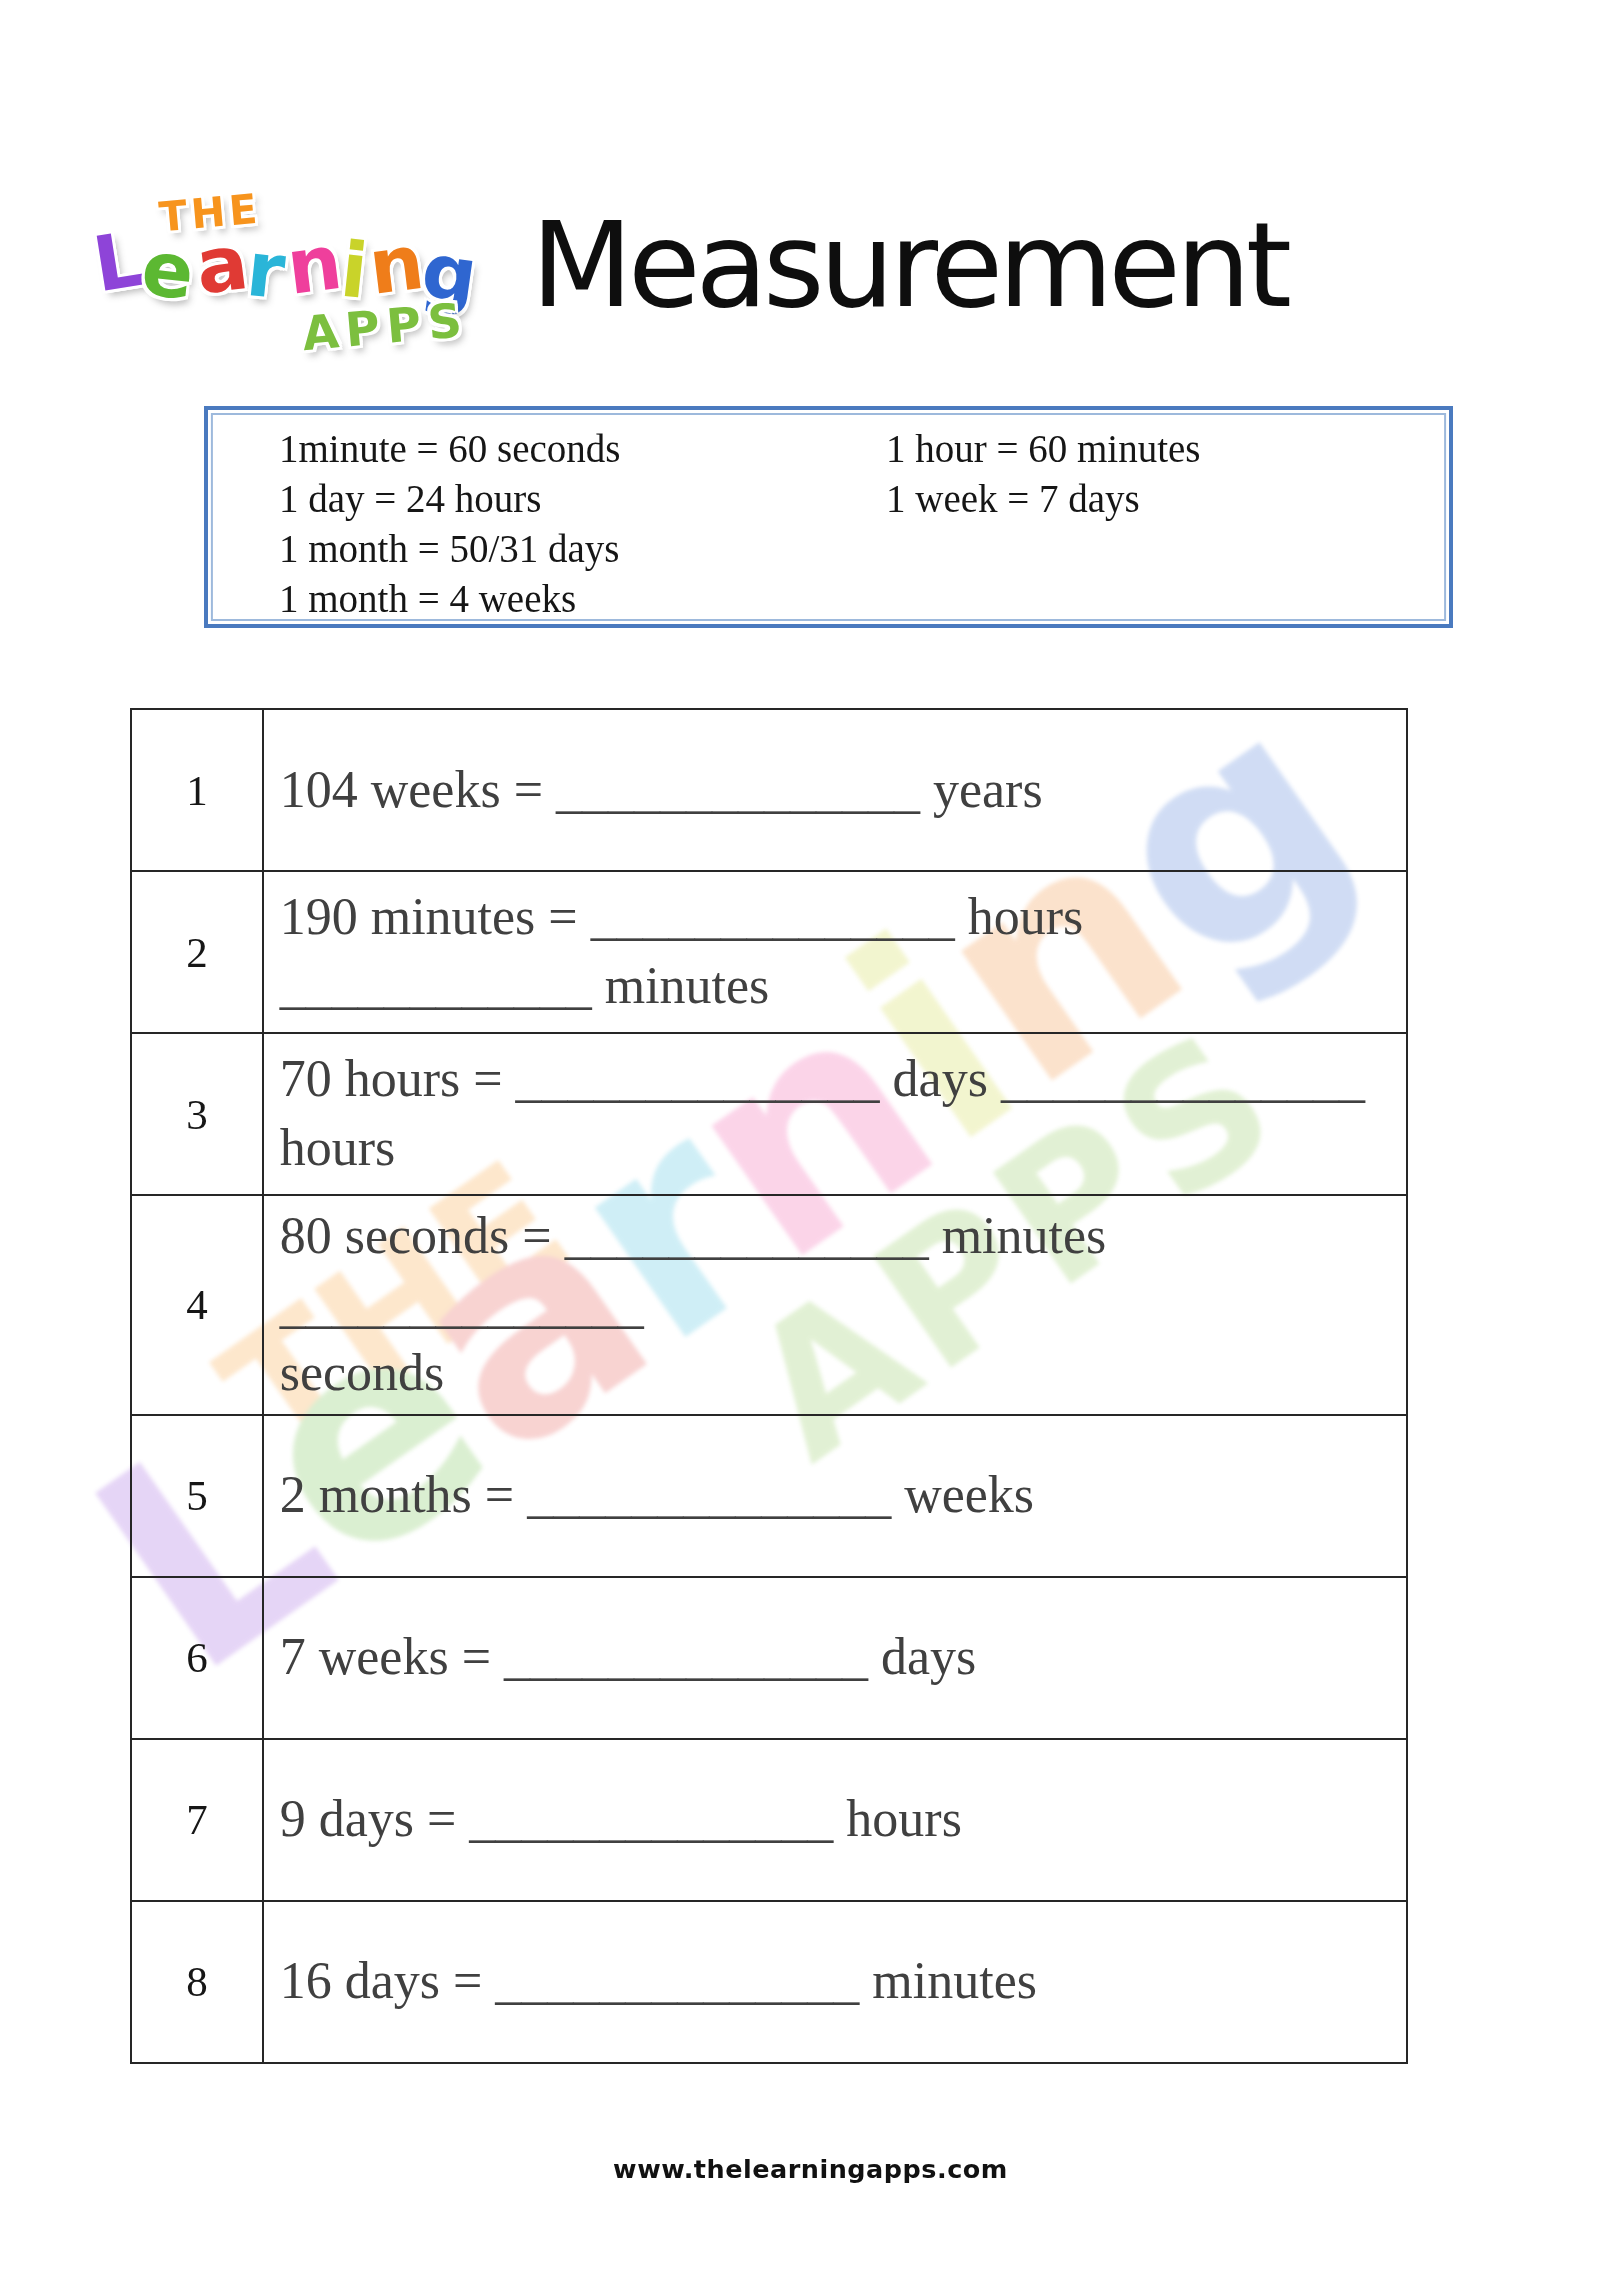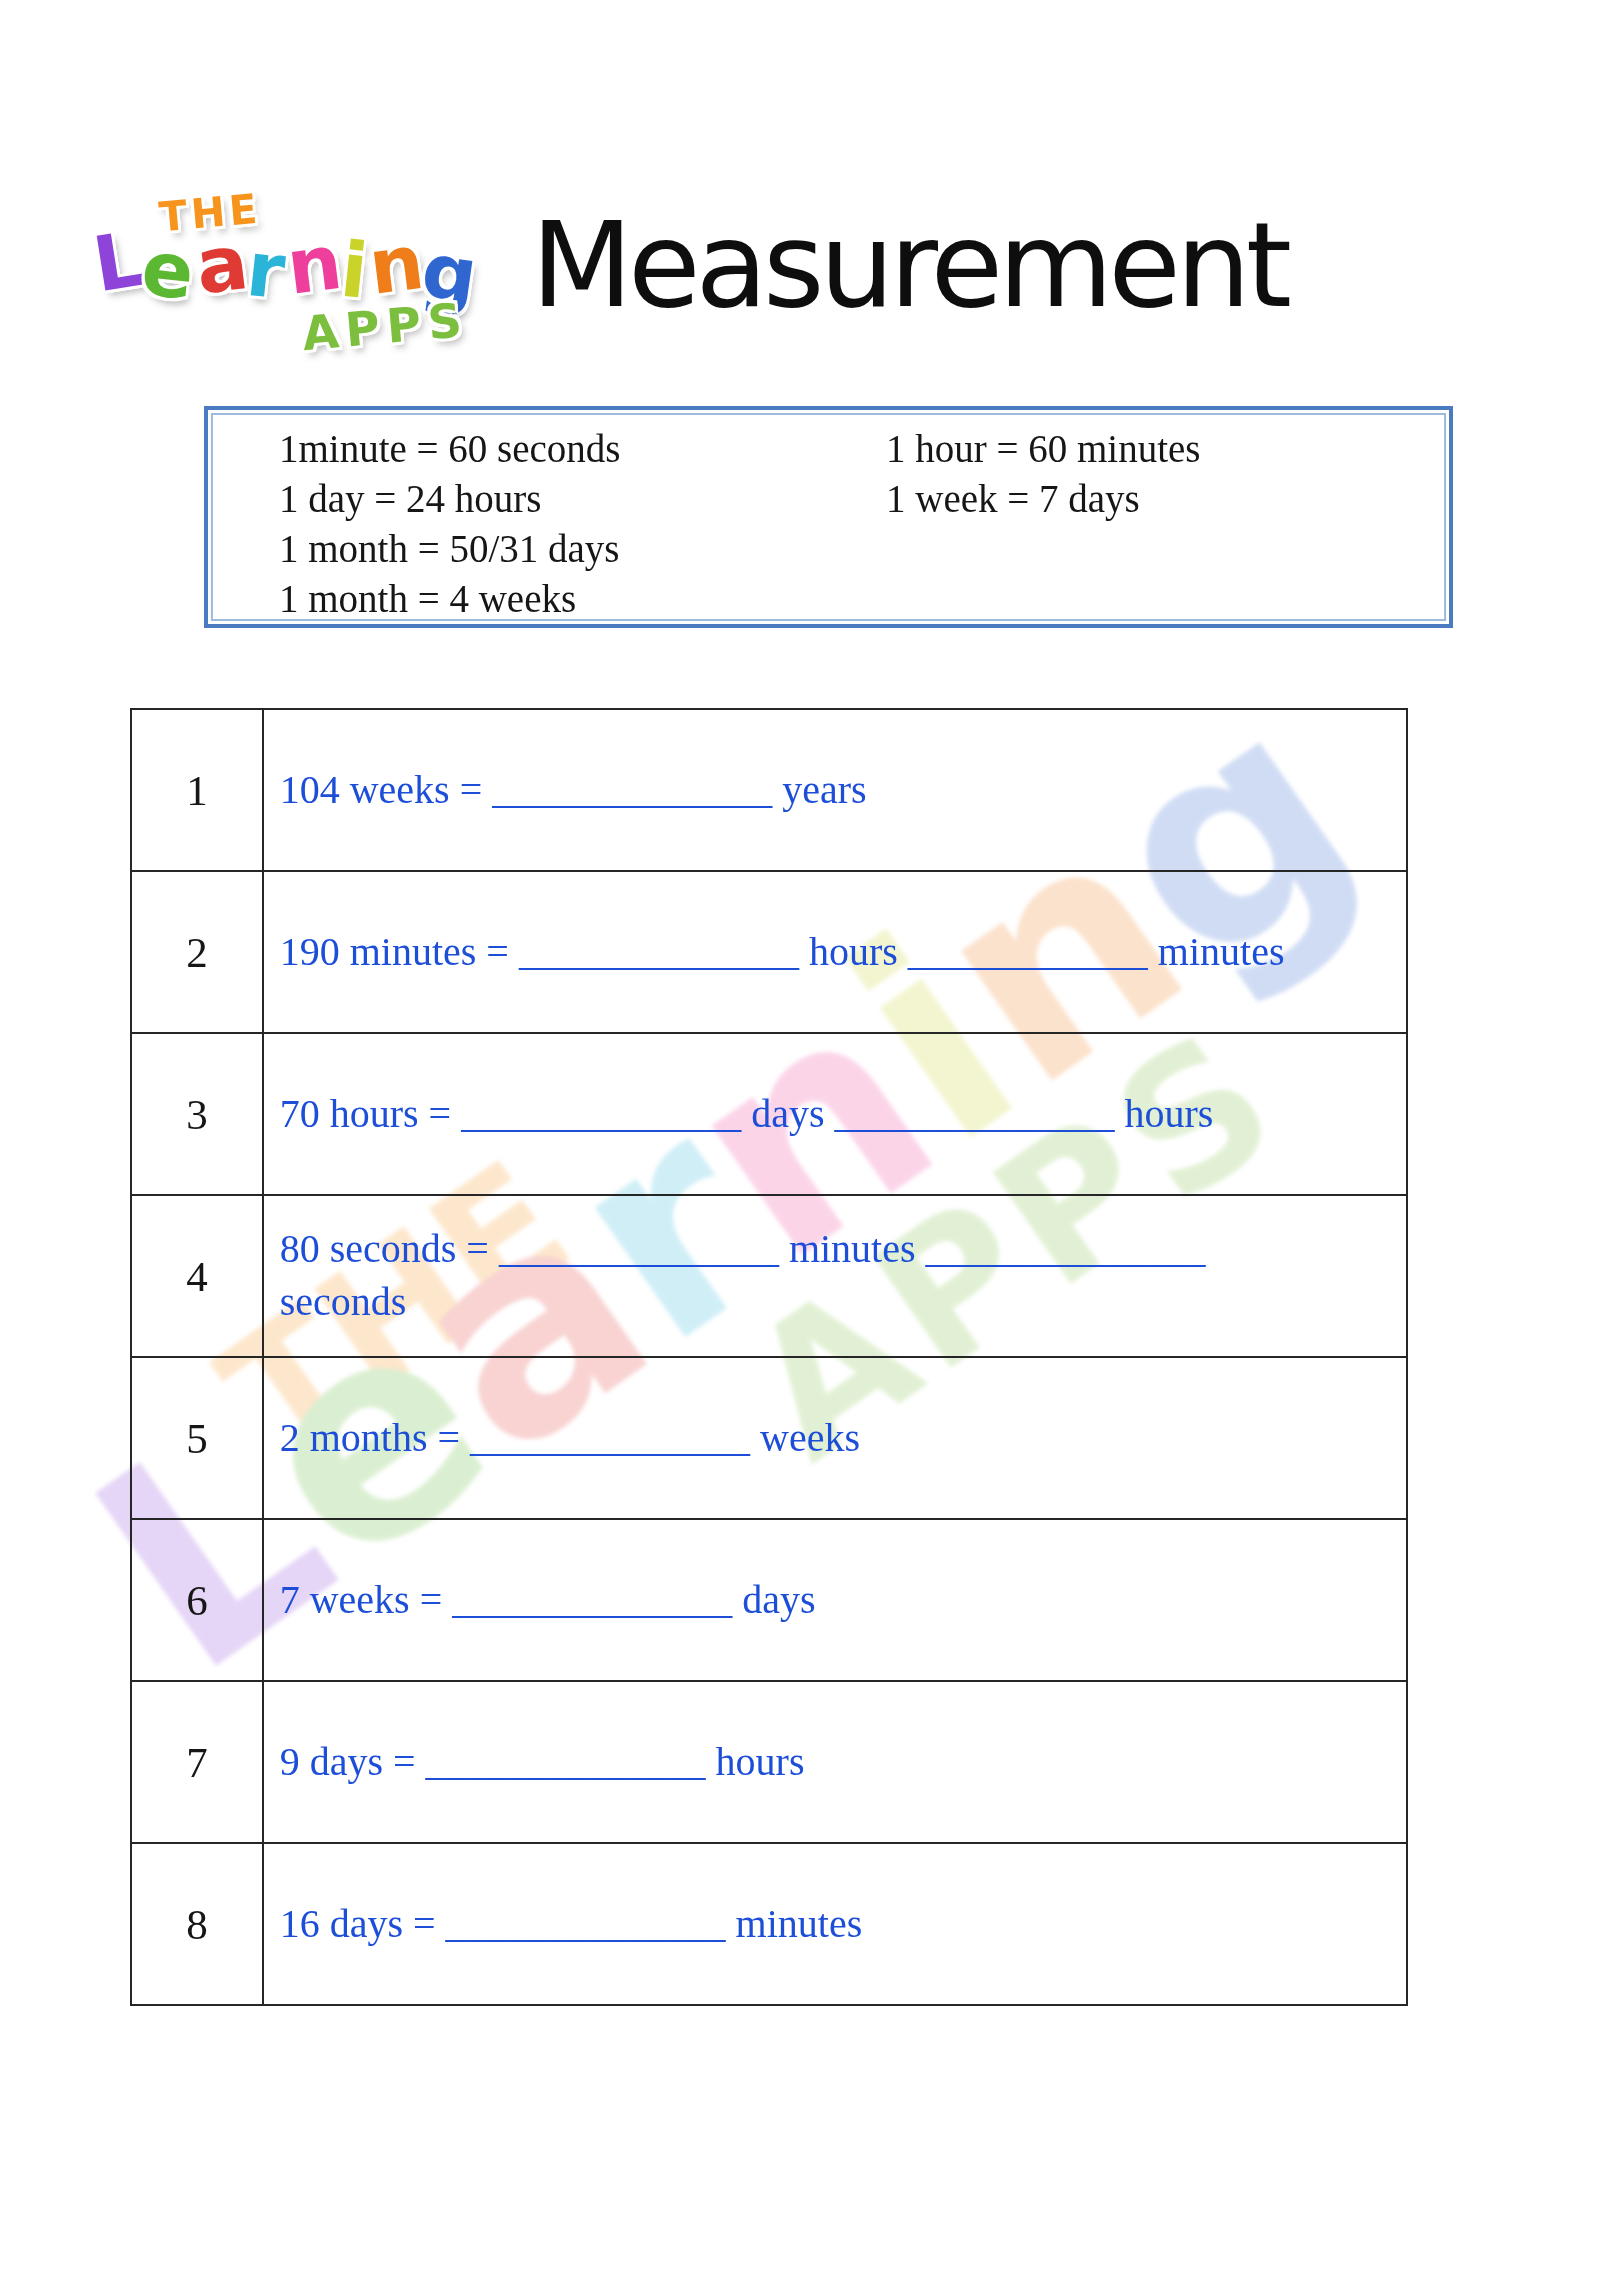--- a/index.html
+++ b/index.html
@@ -54,21 +54,21 @@
   .conv-col.right{margin-left:58px;}
 
   
   .q-table{
     position:absolute;left:130px;top:708px;width:1278px;z-index:1;
     border-collapse:collapse;table-layout:fixed;background:transparent;
   }
   .q-table td{border:2px solid #262626;vertical-align:middle;}
   .q-table tr{height:162px;}
   td.num{width:128px;text-align:center;font-size:43px;color:#161616;}
-  td.q{padding:5.9px 9.8px 5.9px 15.7px;font-size:40px;line-height:1.32;color:#1d4ed8;white-space:pre-wrap;}
+  td.q{padding:5.9px 9.8px 5.9px 15.7px;font-size:52px;line-height:1.32;color:#404040;white-space:pre-wrap;}
 
   
   .footer{
     position:absolute;left:0;top:2154px;width:100%;text-align:center;z-index:2;
     font-family:"DejaVu Sans","Liberation Sans",sans-serif;font-weight:bold;
     font-size:25.5px;letter-spacing:0.5px;color:#111;
   }
 </style>
 </head>
 <body>
@@ -134,15 +134,18 @@
           <td class="num">7</td>
           <td class="q">9 days = ______________ hours</td>
         </tr>
         <tr>
           <td class="num">8</td>
           <td class="q">16 days = ______________ minutes</td>
         </tr>
       </tbody>
   </table>
 
+  <div class="footer">
+    <span>www.thelearningapps.com</span>
+  </div>
 
 </div>
 
 
 </body></html>

